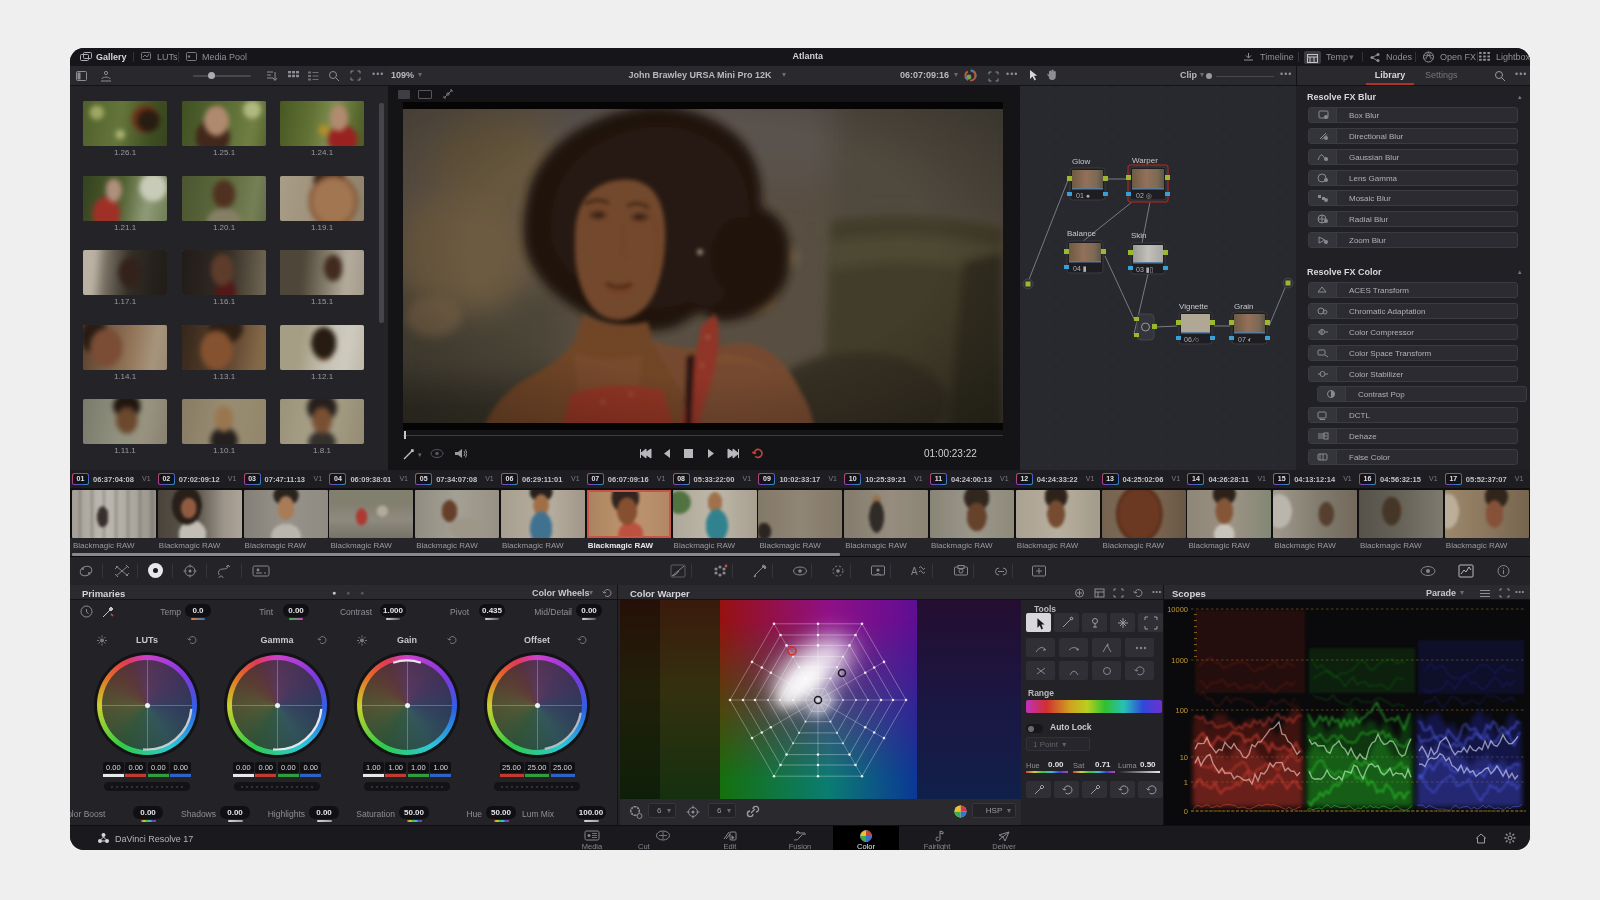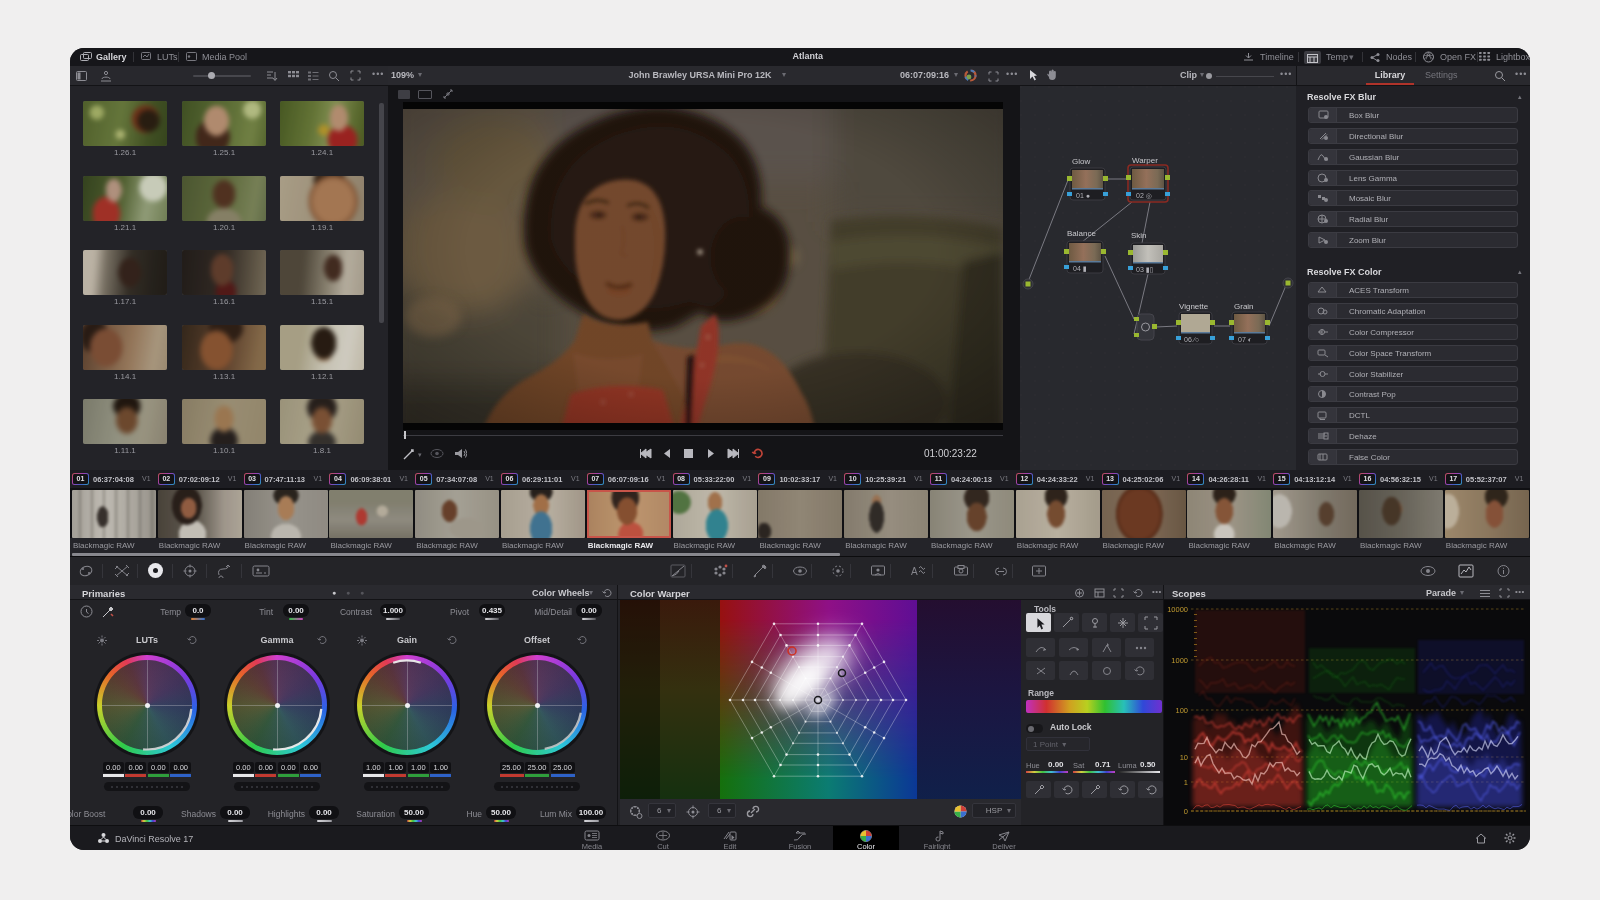--- a/index.html
+++ b/index.html
@@ -577,21 +577,21 @@
             </svg></div>
           <div class="fxname">Color Space Transform</div>
         </div>
       <div class="fxitem" style="top:300px;">
           <div class="fxicon"><svg width="16" height="12" viewBox="0 0 16 12" style="margin:1px 6px">
               <path d="M3 6 h3 M10 6 h3" stroke="#8a8a90"></path>
               <circle cx="7.5" cy="6" r="2.5" fill="none" stroke="#8a8a90"></circle>
             </svg></div>
           <div class="fxname">Color Stabilizer</div>
         </div>
-      <div class="fxitem" style="top:320px;">
+      <div class="fxitem" style="top:320px;margin-left:9px;">
           <div class="fxicon"><svg width="16" height="12" viewBox="0 0 16 12" style="margin:1px 6px">
               <circle cx="7" cy="6" r="3.5" fill="none" stroke="#8a8a90"></circle>
               <path d="M7 2.5 a3.5 3.5 0 0 1 0 7 Z" fill="#8a8a90"></path>
             </svg></div>
           <div class="fxname">Contrast Pop</div>
         </div>
       <div class="fxitem" style="top:341px;">
           <div class="fxicon"><svg width="16" height="12" viewBox="0 0 16 12" style="margin:1px 6px">
               <rect x="3" y="3" width="8" height="6" rx="1" fill="none" stroke="#8a8a90"></rect>
               <path d="M5 9 v1.5 h5" stroke="#8a8a90" fill="none"></path>
@@ -1056,21 +1056,21 @@
     <div class="abs" style="left:158px;top:235px;width:15px;height:2px;background:linear-gradient(90deg,#d8d8dc,#9a9aa0);border-radius:1px;"></div>
     <div class="abs lbl" style="left:167px;top:224px;width:68px;text-align:right;">Highlights</div>
     <div class="abs vbox" style="left:239px;top:221px;width:30px;">0.00</div>
     <div class="abs" style="left:247px;top:235px;width:15px;height:2px;background:linear-gradient(90deg,#d8d8dc,#9a9aa0);border-radius:1px;"></div>
     <div class="abs lbl" style="left:257px;top:224px;width:68px;text-align:right;">Saturation</div>
     <div class="abs vbox" style="left:329px;top:221px;width:30px;">50.00</div>
     <div class="abs" style="left:337px;top:235px;width:15px;height:2px;background:linear-gradient(90deg,#d04040,#d0d040,#40c040,#40c0d0,#4040d0,#c040c0);border-radius:1px;"></div>
     <div class="abs lbl" style="left:344px;top:224px;width:68px;text-align:right;">Hue</div>
     <div class="abs vbox" style="left:416px;top:221px;width:30px;">50.00</div>
     <div class="abs" style="left:424px;top:235px;width:15px;height:2px;background:linear-gradient(90deg,#d04040,#d0d040,#40c040,#40c0d0,#4040d0,#c040c0);border-radius:1px;"></div>
-    <div class="abs lbl" style="left:434px;top:224px;width:68px;text-align:right;">Lum Mix</div>
+    <div class="abs lbl" style="left:434px;top:224px;width:68px;text-align:center;">Lum Mix</div>
     <div class="abs vbox" style="left:506px;top:221px;width:30px;">100.00</div>
     <div class="abs" style="left:514px;top:235px;width:15px;height:2px;background:linear-gradient(90deg,#d8d8dc,#9a9aa0);border-radius:1px;"></div>
     </div>
     <div id="warper" class="abs" style="left:547px;top:0;width:546px;height:240px;border-left:1px solid #131316;">
         <div class="phead" style="left:0;top:0;width:546px;">
           <span style="left:12px;" class="ph">Color Warper</span>
 <svg class="abs" style="left:456px;top:3px" width="11" height="10" viewBox="0 0 11 10">
             <circle cx="5.5" cy="5" r="4" fill="none" stroke="#8d8d94"></circle>
             <path d="M5.5 2.5 v5 M3 5 h5" stroke="#8d8d94"></path>
           </svg>
@@ -1594,21 +1594,21 @@
         <rect x="1" y="2" width="14" height="9" rx="1.5" fill="none" stroke="#85858c"></rect>
         <circle cx="5" cy="6.5" r="1.5" fill="#85858c"></circle>
         <path d="M8 6.5 h5 M8 4.5 h5 M8 8.5 h5" stroke="#85858c" stroke-width="0.8"></path>
       </svg>
     <div class="abs" style="left:497px;top:16px;width:50px;text-align:center;font-size:7.5px;color:#85858c;">Media</div>
 
     <svg class="abs" style="left:585px;top:3px" width="16" height="14" viewBox="0 0 16 14">
         <ellipse cx="8" cy="6.5" rx="6.5" ry="4.5" fill="none" stroke="#85858c"></ellipse>
         <path d="M4 6.5 h8 M8 3 v7" stroke="#85858c" stroke-width="0.8"></path>
       </svg>
-    <div class="abs" style="left:568px;top:16px;width:50px;text-align:center;font-size:7.5px;color:#85858c;">Cut</div>
+    <div class="abs" style="left:568px;top:16px;width:50px;text-align:left;font-size:7.5px;color:#85858c;">Cut</div>
 
     <svg class="abs" style="left:652px;top:3px" width="16" height="14" viewBox="0 0 16 14">
         <path d="M2 10 L7 3 M4 10 L8 5" stroke="#85858c" fill="none"></path>
         <rect x="8" y="3" width="6" height="8" rx="1" fill="none" stroke="#85858c"></rect>
         <path d="M9.5 11 v-5 l3 2.5 Z" fill="#85858c"></path>
       </svg>
     <div class="abs" style="left:635px;top:16px;width:50px;text-align:center;font-size:7.5px;color:#85858c;">Edit</div>
 
     <svg class="abs" style="left:722px;top:3px" width="16" height="14" viewBox="0 0 16 14">
         <path d="M2 11 q4 1 6-3 t6-3 M4 4 l2-2 2 2 M4 4 h9" stroke="#85858c" fill="none"></path>

